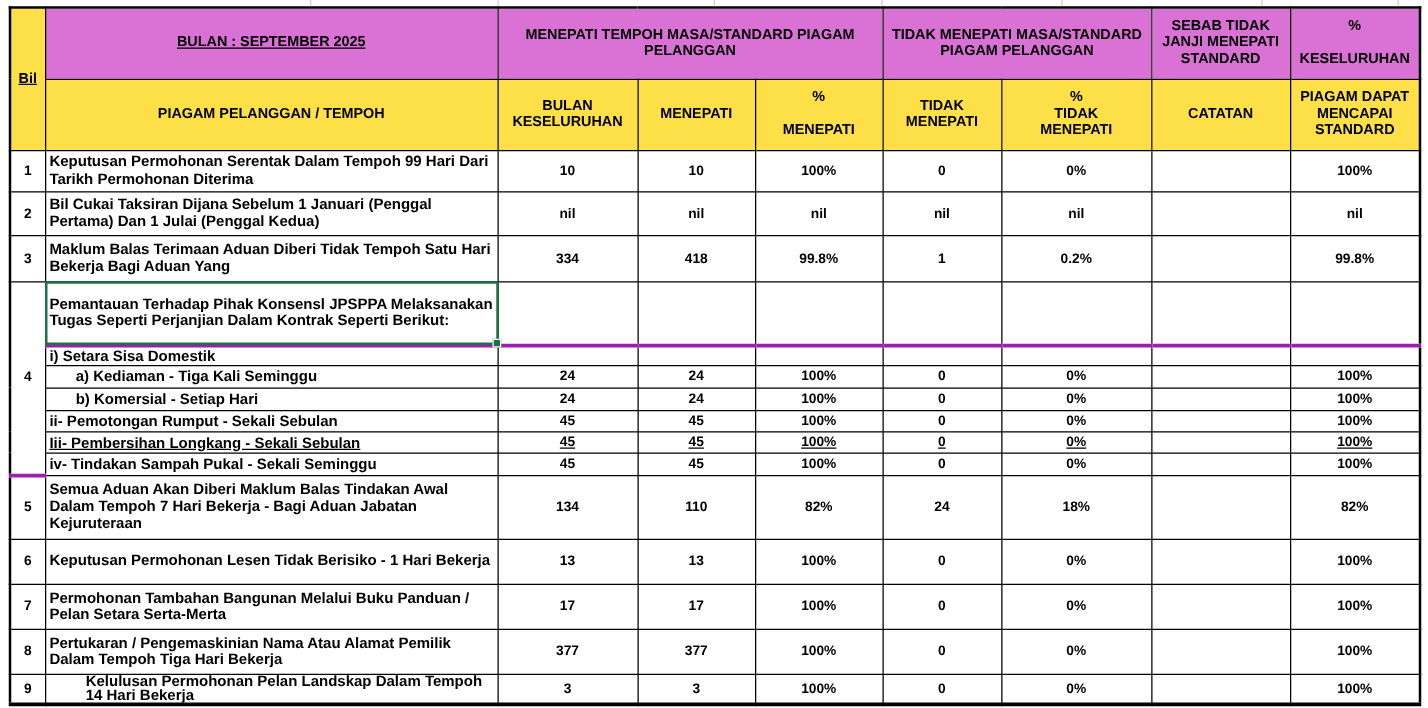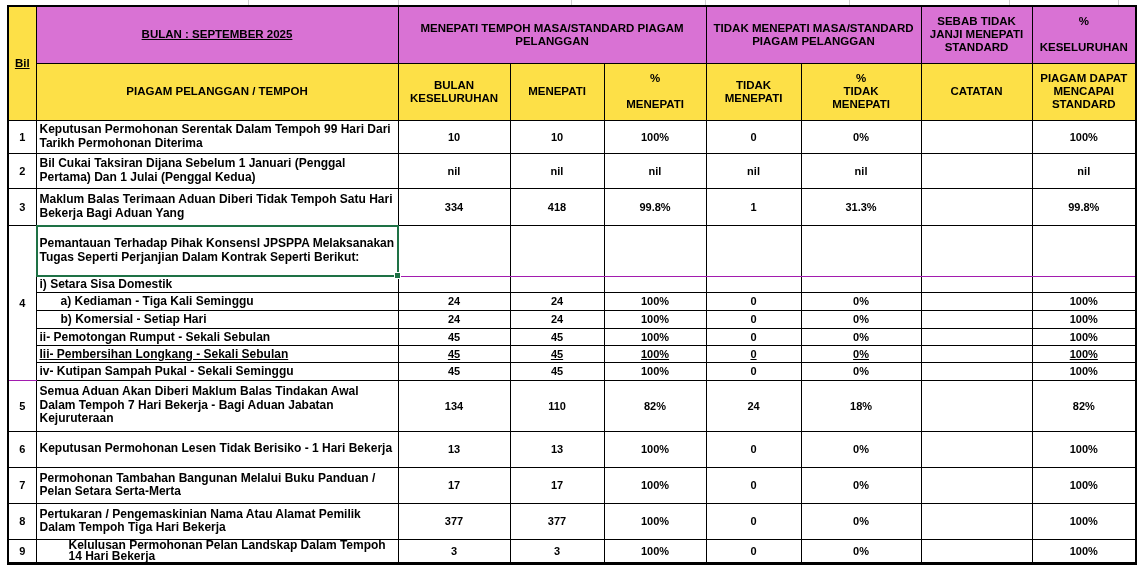--- a/index.html
+++ b/index.html
@@ -35,21 +35,21 @@
 
   tr.h1 { height: 57px; } tr.h2 { height: 57px; }
   tr.r1 { height: 33px; } tr.r2 { height: 35px; } tr.r3 { height: 37px; }
   tr.r4a { height: 51px; } tr.r4b { height: 16px; } tr.r4c { height: 18px; }
   tr.r4d { height: 18px; } tr.r4e { height: 17px; } tr.r4f { height: 17px; text-decoration: underline; } tr.r4g { height: 18px; }
   tr.r5 { height: 51px; } tr.r6 { height: 36px; } tr.r7 { height: 36px; } tr.r8 { height: 36px; }
   tr.r9 { height: 23px; }
   tr.r9 td.pg { line-height: 11px; padding-left: 32px; }
   tr.r4b td.pg, tr.r4c td.pg, tr.r4d td.pg, tr.r4e td.pg, tr.r4f td.pg, tr.r4g td.pg { line-height: 12px; }
 
-  tr.introrow > td { border-bottom: 1px solid #a21caf; }
+  tr.introrow > td { border-bottom: 3px solid #a21caf; }
   td.selcell { position: relative; overflow: visible; }
   .selbox {
     position: absolute; top: -1px; left: -1px; right: -1px; bottom: -1px;
     border: 2px solid #1E7145; pointer-events: none; z-index: 2;
   }
   .selhandle {
     position: absolute; right: -4px; bottom: -4px; width: 7px; height: 7px;
     background: #1E7145; border: 1px solid #fff; pointer-events: auto;
   }
 </style>
@@ -128,21 +128,21 @@
       <td class="num"></td>
       <td class="num">nil</td>
     </tr>
     <tr class="r3">
       <td class="bil">3</td>
       <td class="pg">Maklum Balas Terimaan Aduan Diberi Tidak Tempoh Satu Hari Bekerja Bagi Aduan Yang</td>
       <td class="num">334</td>
       <td class="num">418</td>
       <td class="num">99.8%</td>
       <td class="num">1</td>
-      <td class="num">31.3%</td>
+      <td class="num">0.2%</td>
       <td class="num"></td>
       <td class="num">99.8%</td>
     </tr>
 
     <tr class="r4a introrow">
       <td class="bil" rowspan="7">4</td>
       <td class="pg selcell">Pemantauan Terhadap Pihak Konsensl JPSPPA Melaksanakan Tugas Seperti Perjanjian Dalam Kontrak Seperti Berikut:<div class="selbox">
             <div class="selhandle"></div>
           </div></td>
       <td class="num"></td>
@@ -197,21 +197,21 @@
       <td class="pg">Iii- Pembersihan Longkang - Sekali Sebulan</td>
       <td class="num">45</td>
       <td class="num">45</td>
       <td class="num">100%</td>
       <td class="num">0</td>
       <td class="num">0%</td>
       <td class="num"></td>
       <td class="num">100%</td>
     </tr>
     <tr class="r4g">
-      <td class="pg">iv- Kutipan Sampah Pukal - Sekali Seminggu</td>
+      <td class="pg">iv- Tindakan Sampah Pukal - Sekali Seminggu</td>
       <td class="num">45</td>
       <td class="num">45</td>
       <td class="num">100%</td>
       <td class="num">0</td>
       <td class="num">0%</td>
       <td class="num"></td>
       <td class="num">100%</td>
     </tr>
 
     <tr class="r5">

